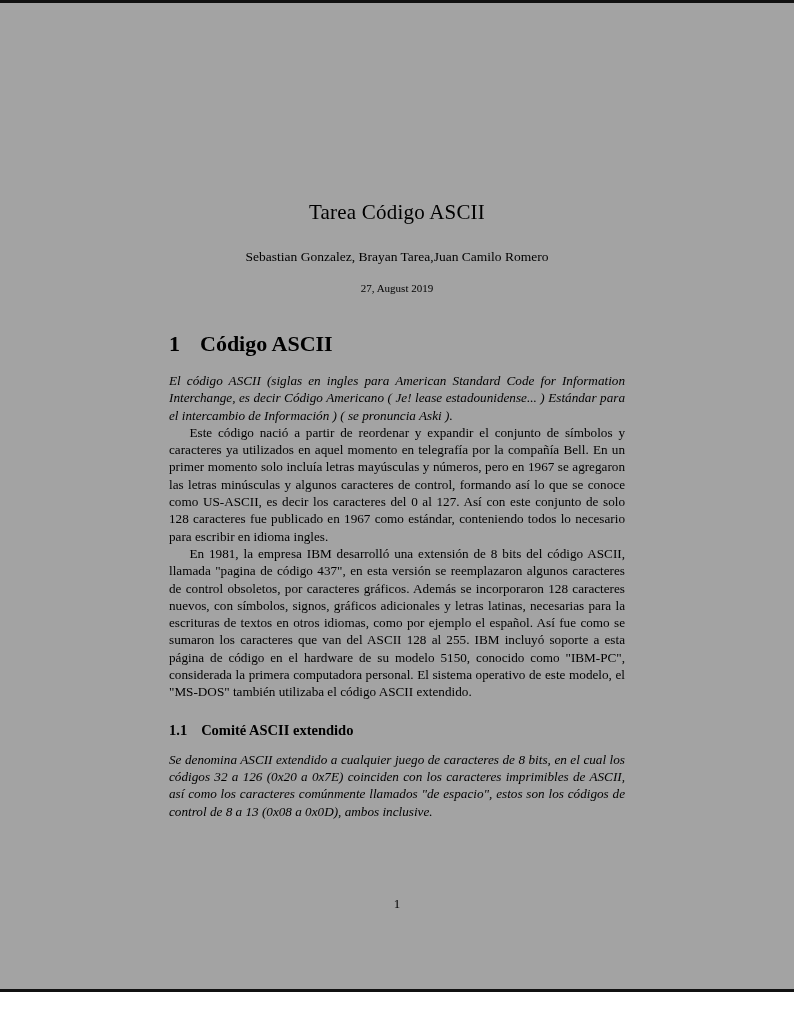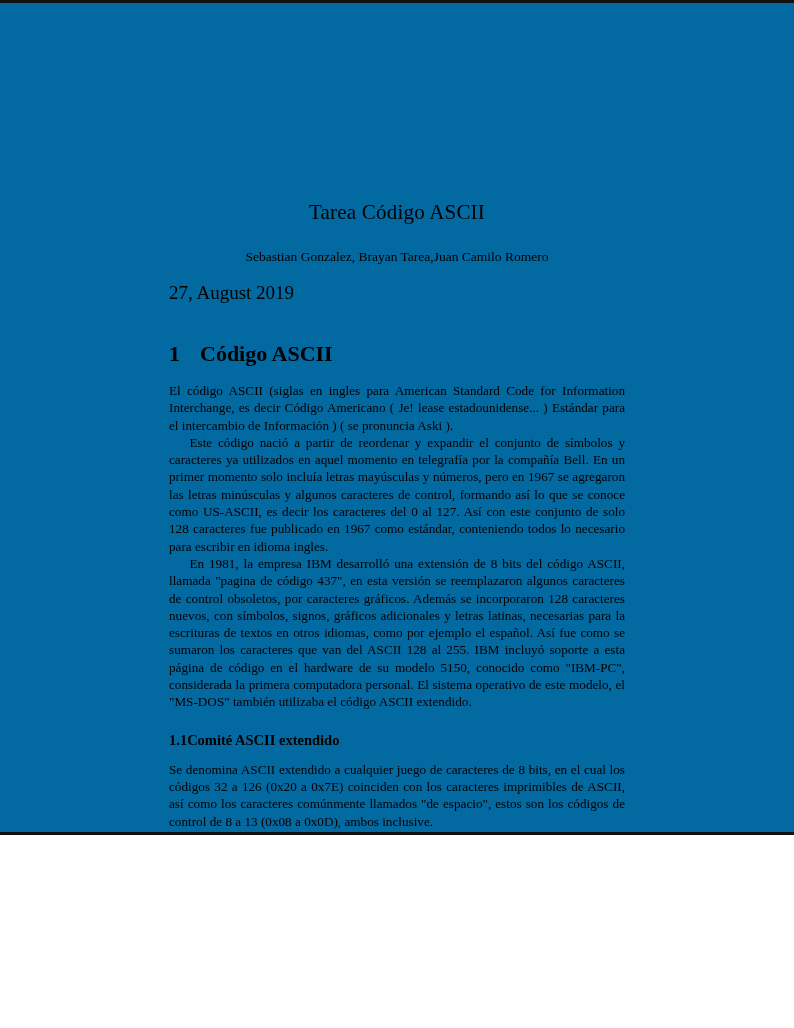--- a/index.html
+++ b/index.html
@@ -3,22 +3,22 @@
 <meta charset="utf-8">
 <style>
   html, body {
     margin: 0;
     padding: 0;
     background: #ffffff;
   }
   .page {
     position: relative;
     width: 794px;
-    height: 835px;
-    background: #0369a1;
+    height: 992px;
+    background: #a3a3a3;
     color: #000000;
     font-family: "Liberation Serif", "DejaVu Serif", serif;
     overflow: hidden;
     box-sizing: border-box;
     padding-left: 18px;
   }
   .edge-bar {
     position: absolute;
     left: 0;
     width: 794px;
@@ -40,50 +40,52 @@
     text-align: center;
     margin: 0 0 24px 0;
     letter-spacing: 0.2px;
   }
   .authors {
     font-size: 13.5px;
     text-align: center;
     margin: 0 0 17px 0;
   }
   .date {
-    font-size: 19px;
-    text-align: left;
+    font-size: 11px;
+    text-align: center;
     margin: 0 0 37px 0;
   }
   .section-heading {
     font-size: 22px;
     font-weight: bold;
     margin: 0 0 15px 0;
   }
   .section-heading .sec-num {
     display: inline-block;
     margin-right: 20px;
   }
   .subsection-heading {
     font-size: 14.5px;
     font-weight: bold;
     margin: 21px 0 12px 0;
   }
   .subsection-heading .sec-num {
     display: inline-block;
+    margin-right: 14px;
   }
   p.body-par {
     font-size: 13.2px;
     line-height: 17.3px;
     text-align: justify;
     margin: 0;
     text-indent: 1.55em;
   }
   p.body-par.noindent {
     text-indent: 0;
+    font-style: italic;
   }
   .page-number {
     position: absolute;
     top: 896px;
     left: 0;
     width: 794px;
     text-align: center;
     font-size: 13px;
   }
 </style>

